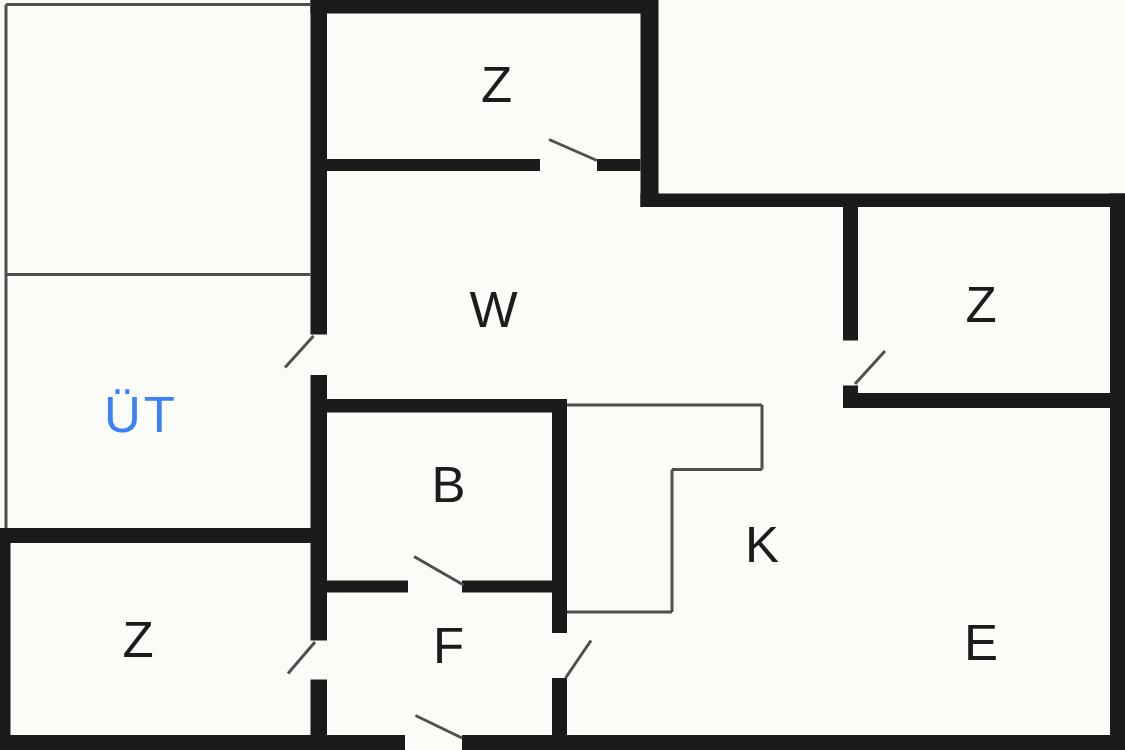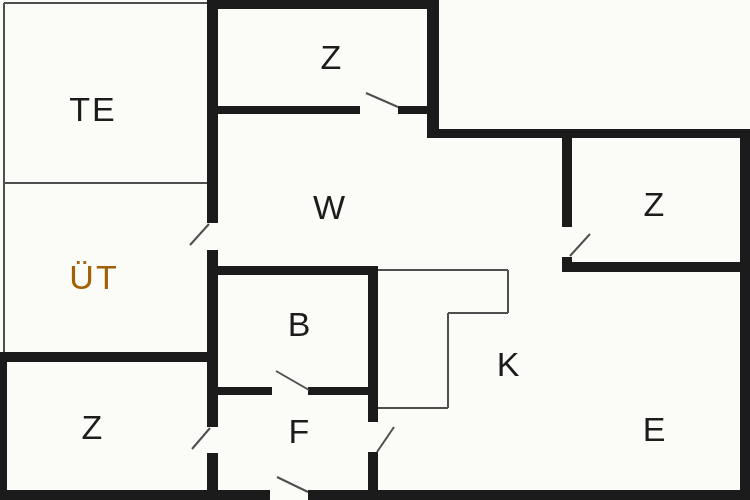--- a/index.html
+++ b/index.html
@@ -64,22 +64,21 @@
       <line x1="378" y1="408" x2="448" y2="408" stroke="#4f4f4f" stroke-width="2"></line>
       <line x1="398" y1="107" x2="366" y2="93" stroke="#4f4f4f" stroke-width="2"></line>
       <line x1="209" y1="224" x2="190" y2="245" stroke="#4f4f4f" stroke-width="2"></line>
       <line x1="570" y1="256" x2="590" y2="234" stroke="#4f4f4f" stroke-width="2"></line>
       <line x1="309" y1="390" x2="276" y2="371" stroke="#4f4f4f" stroke-width="2"></line>
       <line x1="377" y1="452" x2="394" y2="427" stroke="#4f4f4f" stroke-width="2"></line>
       <line x1="210" y1="428" x2="192" y2="449" stroke="#4f4f4f" stroke-width="2"></line>
       <line x1="308" y1="492" x2="277" y2="477" stroke="#4f4f4f" stroke-width="2"></line>
     </svg>
 
-  <span class="room-label" style="left: 93px; top: 111px; color: rgb(28, 28, 28);">TE</span>
-  <span class="room-label" style="left: 94px; top: 279px; color: #a16207;">ÜT</span>
+  <span class="room-label" style="left: 94px; top: 279px; color: #3b82f6;">ÜT</span>
   <span class="room-label" style="left: 332px; top: 59px; color: rgb(28, 28, 28);">Z</span>
   <span class="room-label" style="left: 330px; top: 209px; color: rgb(28, 28, 28);">W</span>
   <span class="room-label" style="left: 655px; top: 206px; color: rgb(28, 28, 28);">Z</span>
   <span class="room-label" style="left: 300px; top: 326px; color: rgb(28, 28, 28);">B</span>
   <span class="room-label" style="left: 509px; top: 366px; color: rgb(28, 28, 28);">K</span>
   <span class="room-label" style="left: 300px; top: 433px; color: rgb(28, 28, 28);">F</span>
   <span class="room-label" style="left: 93px; top: 429px; color: rgb(28, 28, 28);">Z</span>
   <span class="room-label" style="left: 655px; top: 431px; color: rgb(28, 28, 28);">E</span>
 </div>
 

